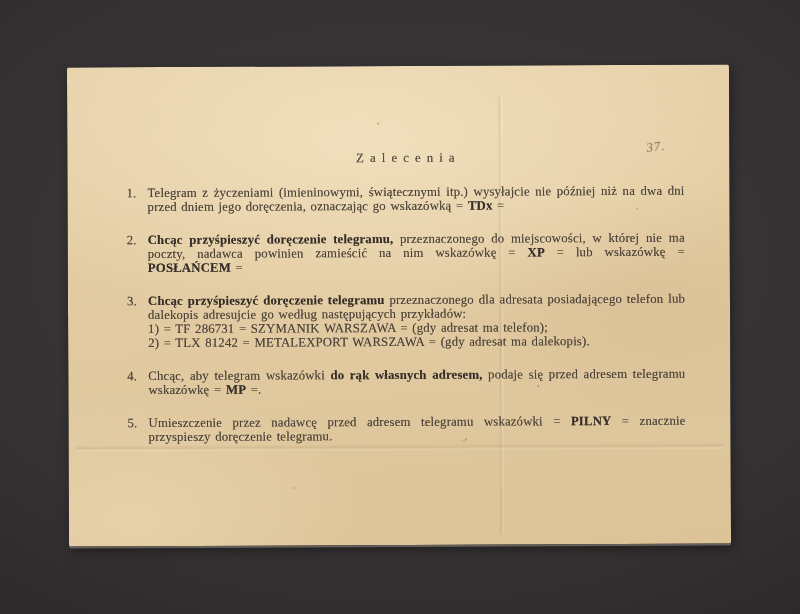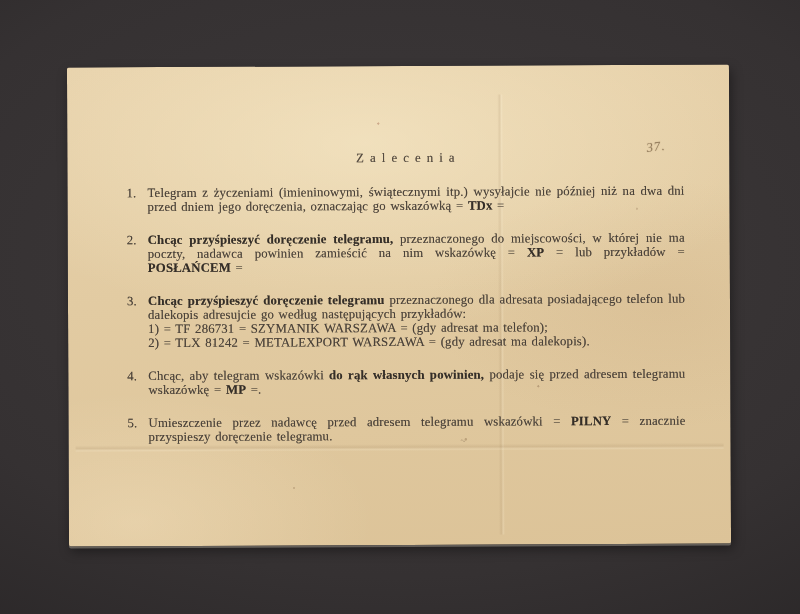--- a/index.html
+++ b/index.html
@@ -80,29 +80,29 @@
 
   <div class="content">
     <h1 class="title">Zalecenia</h1>
     <div>
         <div class="item">
           <span class="num">1.</span>
           <p class="txt"><span>Telegram z życzeniami (imieninowymi, świątecznymi itp.) wysyłajcie nie później niż na dwa dni przed dniem jego doręczenia, oznaczając go wskazówką = </span><b>TDx</b><span> =</span></p>
         </div>
         <div class="item">
           <span class="num">2.</span>
-          <p class="txt"><b>Chcąc przyśpieszyć doręczenie telegramu,</b><span> przeznaczonego do miejscowości, w której nie ma poczty, nadawca powinien zamieścić na nim wskazówkę = </span><b>XP</b><span> = lub przykładów = </span><b>POSŁAŃCEM</b><span> =</span></p>
+          <p class="txt"><b>Chcąc przyśpieszyć doręczenie telegramu,</b><span> przeznaczonego do miejscowości, w której nie ma poczty, nadawca powinien zamieścić na nim wskazówkę = </span><b>XP</b><span> = lub wskazówkę = </span><b>POSŁAŃCEM</b><span> =</span></p>
         </div>
         <div class="item">
           <span class="num">3.</span>
           <p class="txt"><b>Chcąc przyśpieszyć doręczenie telegramu</b><span> przeznaczonego dla adresata posiadającego telefon lub dalekopis adresujcie go według następujących przykładów:</span><br><span>1) = TF 286731 = SZYMANIK WARSZAWA = (gdy adresat ma telefon);</span><br><span>2) = TLX 81242 = METALEXPORT WARSZAWA = (gdy adresat ma dalekopis).</span></p>
         </div>
         <div class="item">
           <span class="num">4.</span>
-          <p class="txt"><span>Chcąc, aby telegram wskazówki </span><b>do rąk własnych powinien,</b><span> podaje się przed adresem telegramu wskazówkę = </span><b>MP</b><span> =.</span></p>
+          <p class="txt"><span>Chcąc, aby telegram wskazówki </span><b>do rąk własnych adresem,</b><span> podaje się przed adresem telegramu wskazówkę = </span><b>MP</b><span> =.</span></p>
         </div>
         <div class="item">
           <span class="num">5.</span>
           <p class="txt"><span>Umieszczenie przez nadawcę przed adresem telegramu wskazówki = </span><b>PILNY</b><span> = znacznie przyspieszy doręczenie telegramu.</span></p>
         </div>
       </div>
   </div>
 </div>
 
 </body></html>

